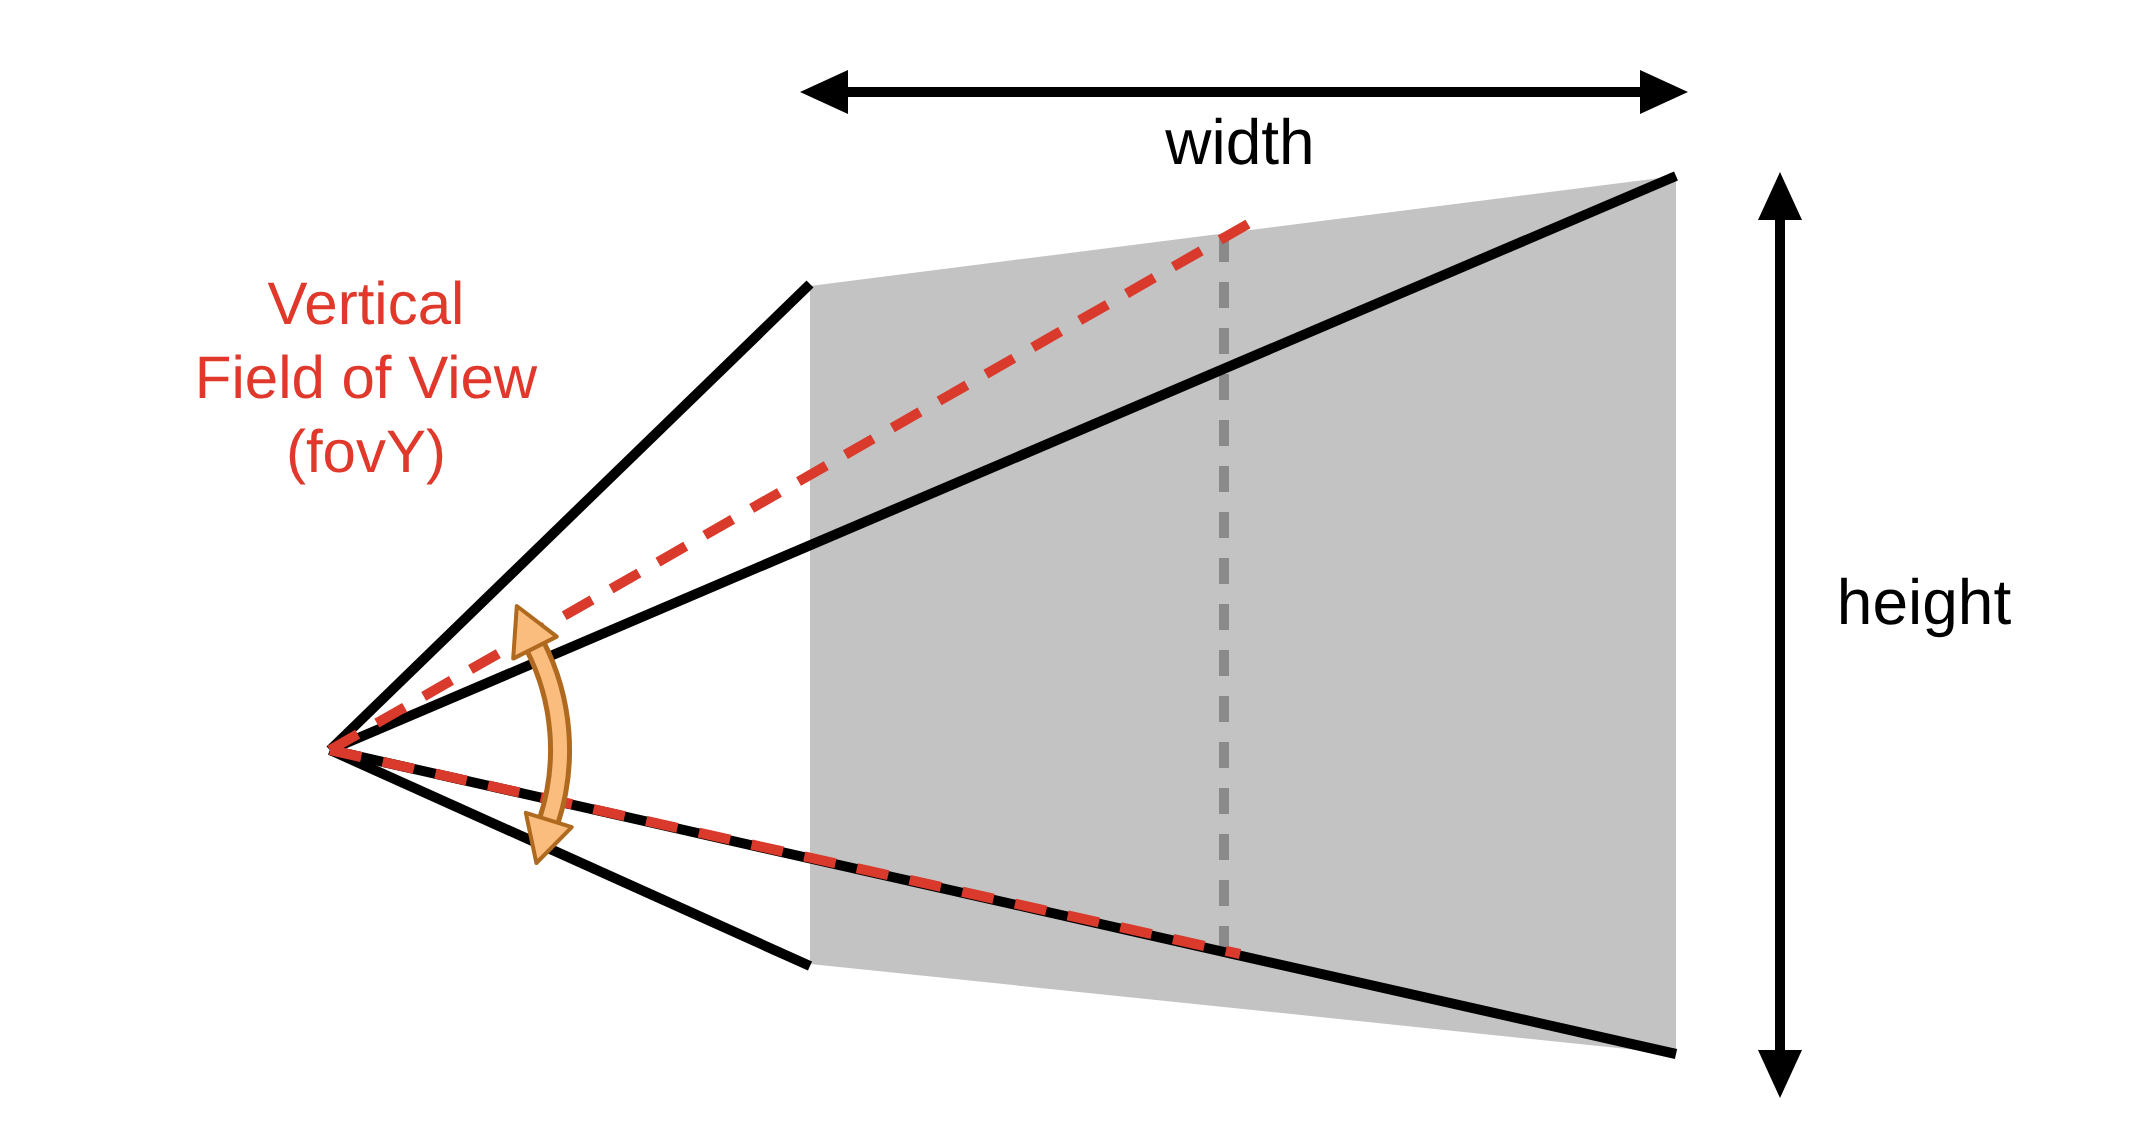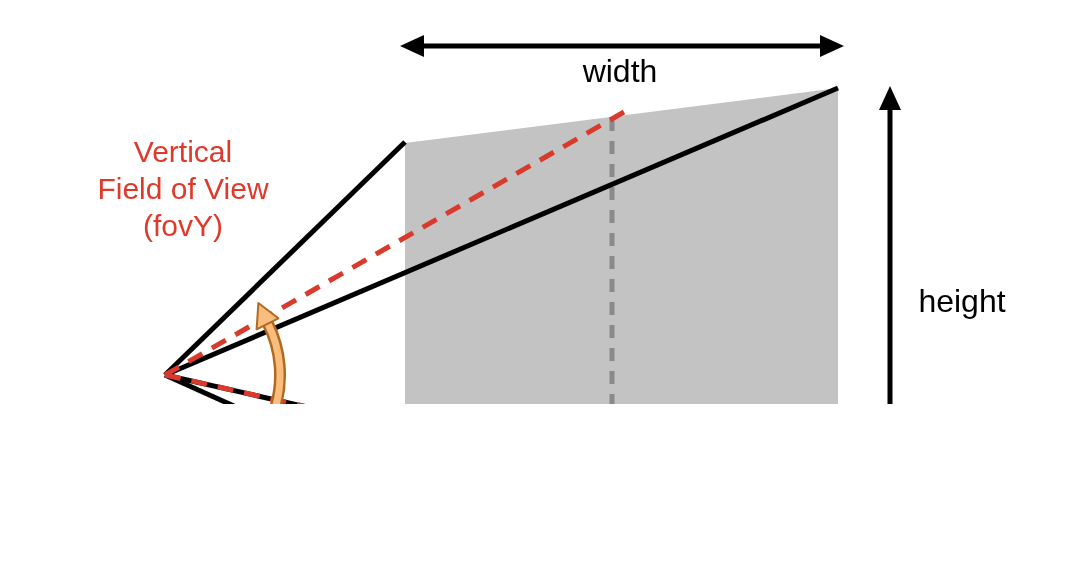--- a/index.html
+++ b/index.html
@@ -9,21 +9,21 @@
     --gray-fill:#c3c3c3;
     --gray-dash:#8a8a8a;
     --arc-fill:#fbbd7e;
     --arc-outline:#b06a1f;
     --bg:#ffffff;
   }
   html,body{margin:0;padding:0;background:var(--bg);}
   .diagram-wrap{
     position:relative;
     width:1068px;
-    height:404px;
+    height:564px;
     background:var(--bg);
     overflow:hidden;
     font-family:"Liberation Sans", sans-serif;
     text-decoration:underline;
   }
   svg{display:block;}
   svg text{font-family:"Liberation Sans", sans-serif;}
   .gray-poly{fill:var(--gray-fill);stroke:none;}
   .black-line{stroke:var(--black);stroke-width:5;fill:none;}
   .red-dash{stroke:var(--dash-red);stroke-width:5;stroke-dasharray:16 11;fill:none;}

